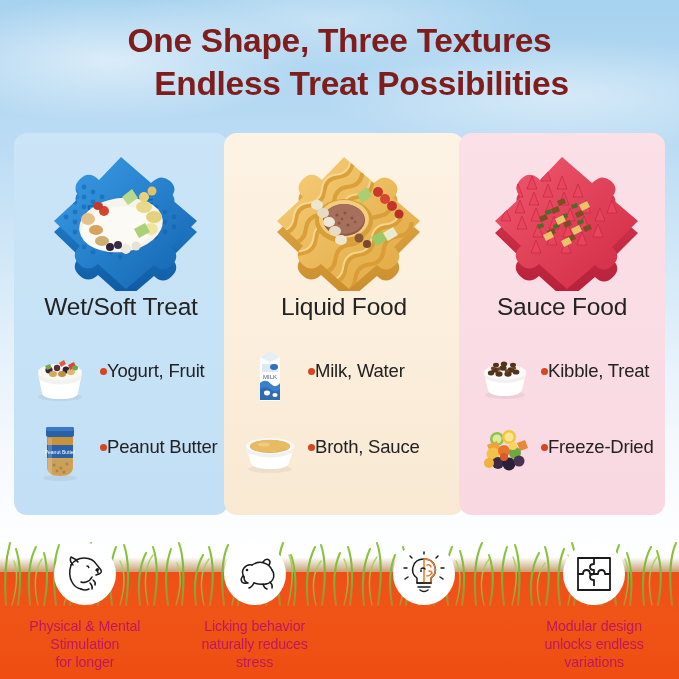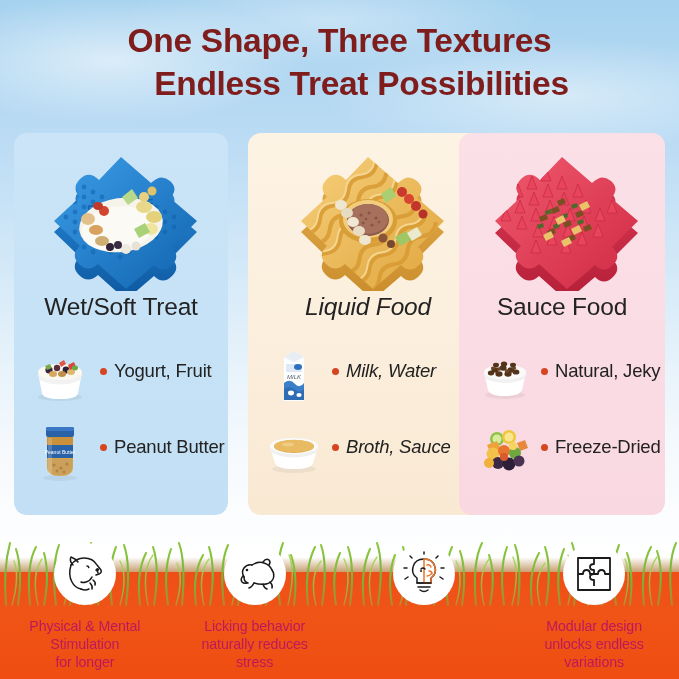--- a/index.html
+++ b/index.html
@@ -29,40 +29,40 @@
     letter-spacing:-0.3px;
   }
   .headline .l2 { display:block;margin-left:44px; }
 
   
   .cards { position:absolute; left:0; top:133px; width:679px; height:382px; }
   .card {
     position:absolute; top:0; height:382px; border-radius:13px; overflow:hidden;
   }
   .card.c1 { left:14px;  width:214px; background:linear-gradient(180deg,#cbe4f7 0%, #c6e2f6 55%, #c2dff5 100%); }
-  .card.c2 { left:248px; width:240px; background:linear-gradient(180deg,#fdf3e4 0%, #fbeedc 55%, #f9e9d3 100%);font-style:italic; }
+  .card.c2 { left:224px; width:240px; background:linear-gradient(180deg,#fdf3e4 0%, #fbeedc 55%, #f9e9d3 100%); }
   .card.c3 { left:459px; width:206px; background:linear-gradient(180deg,#fbe0e7 0%, #fadce4 55%, #f9d8e1 100%); }
 
   .prod { position:absolute; left:0; top:8px; width:100%; height:152px; }
   .prod svg { display:block; margin:0 auto; }
 
   .card-title {
     position:absolute; left:0; top:160px; width:100%;
     text-align:center; color:#232323;
     font-size:24.5px; font-weight:400; letter-spacing:-0.2px;
   }
 
   .items { position:absolute; left:0; top:206px; width:100%; }
   .item { position:relative; height:76px; }
   .item .thumb {
     position:absolute; left:14px; top:4px; width:64px; height:64px;
   }
   .item .thumb svg { display:block; }
   .item .row {
-    position:absolute; left:86px; top:21px; display:flex; align-items:center; gap:7px;
+    position:absolute; left:86px; top:21px; display:flex; align-items:center; 
   }
   .bullet { width:7px; height:7px; border-radius:50%; background:#d6451f; flex:none; }
   .item-label { color:#222; font-size:18.5px; letter-spacing:-0.2px; white-space:nowrap; }
   .c3 .item .row { left:82px; }
   .c2 .item .row { left:84px;justify-content:flex-end; }
 
   
   .band {
     position:absolute; left:0; top:505px; width:679px; height:174px; overflow:hidden;
   }
@@ -519,21 +519,21 @@
               <g fill="#6b4426">
                 <ellipse cx="26" cy="26" rx="2.4" ry="1.8"></ellipse>
                   <ellipse cx="34" cy="28" rx="2.4" ry="1.8"></ellipse>
                 <ellipse cx="20" cy="25" rx="2.2" ry="1.6"></ellipse>
                   <ellipse cx="41" cy="25" rx="2.2" ry="1.6"></ellipse>
               </g>
             </svg>
           </div>
           <div class="row">
             <span class="bullet"></span>
-            <span class="item-label">Natural, Jeky</span>
+            <span class="item-label">Kibble, Treat</span>
           </div>
         </div>
 
         <div class="item">
           <div class="thumb">
             <svg width="64" height="64" viewBox="0 0 64 64">
               <g>
                 <circle cx="24" cy="20" r="7" fill="#8fc24a"></circle>
                 <circle cx="24" cy="20" r="4.5" fill="#d8ec9e"></circle>
                 <circle cx="36" cy="18" r="7" fill="#f2c63c"></circle>

